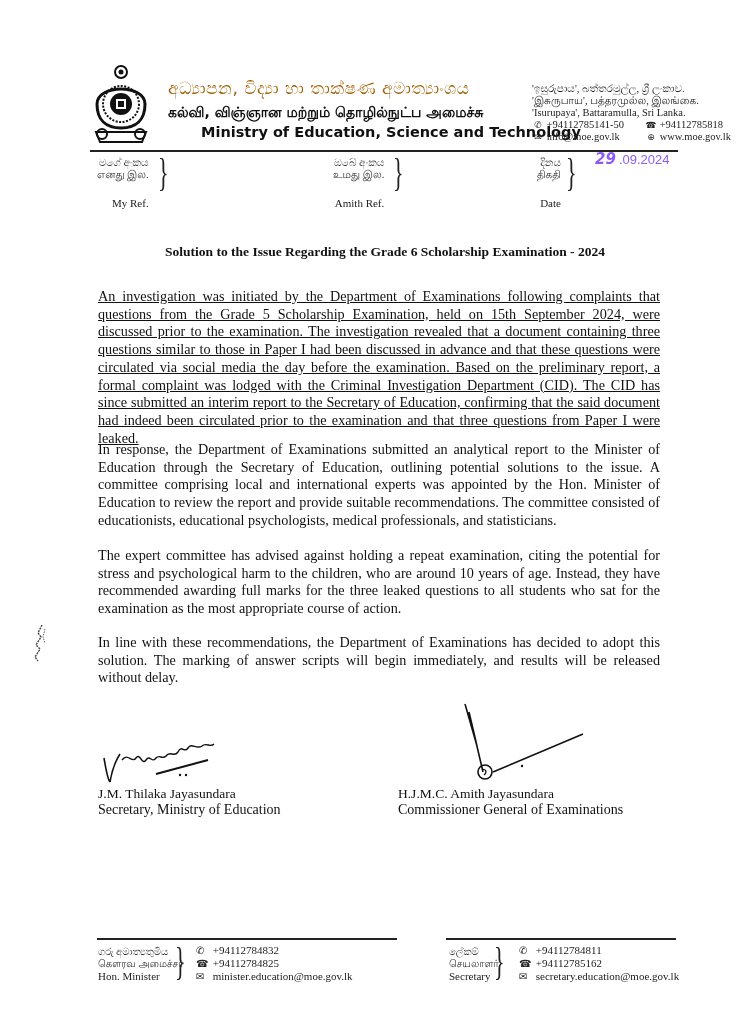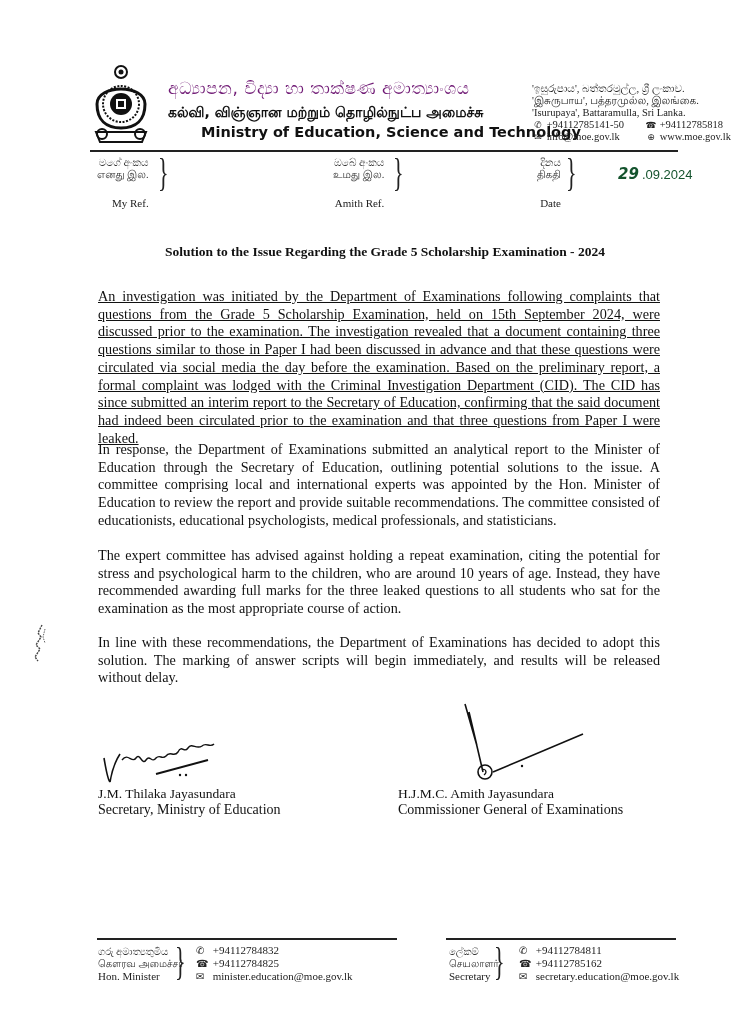--- a/index.html
+++ b/index.html
@@ -3,33 +3,33 @@
 <meta charset="utf-8">
 <style>
   html, body { margin: 0; padding: 0; }
   body {
     width: 754px; height: 1024px; background: #ffffff; position: relative;
     font-family: "Liberation Serif", serif; color: #111; overflow: hidden;
   }
   .abs { position: absolute; }
   
   .emblem { left: 92px; top: 62px; width: 58px; height: 82px; }
-  .title-si { left: 168px; top: 78px; font-family: "DejaVu Sans", sans-serif; font-size: 17px; letter-spacing: 0.5px; color:#701a75; white-space: nowrap; }
+  .title-si { left: 168px; top: 78px; font-family: "DejaVu Sans", sans-serif; font-size: 17px; letter-spacing: 0.5px; color:#a16207; white-space: nowrap; }
   .title-ta { left: 168px; top: 104px; font-family: "DejaVu Sans", sans-serif; font-size: 14px; font-weight: bold; color:#111; white-space: nowrap; }
   .title-en { left: 168px; top: 124px; font-family: "DejaVu Sans", sans-serif; font-size: 14.5px; font-weight: bold; color:#111; white-space: nowrap; margin-left: 33px; }
   .addr { left: 484px; top: 83px; font-size: 10.5px; line-height: 12px; color:#222;margin-left:48px; }
   .addr div { white-space: nowrap; }
   .contact-row { display: flex; gap: 18px; }
   .contact-row span.ic { display:inline-block; width: 12px; text-align:center; font-family:"DejaVu Sans", sans-serif; font-size: 9px; }
   .hdr-line { left: 90px; top: 150px; width: 588px; height: 2px; background: #222; }
   
   .ref { font-size: 10.5px; line-height: 12px; color:#333;text-align:right; }
   .ref .lbl-en { font-size: 11px; color:#222;margin-top:16px; }
   .brace { font-size: 40px; line-height: 40px; color:#222; font-family: "Liberation Serif", serif; transform: scaleX(0.55); transform-origin: left top; }
-  .date-val { left: 595px; top: 165px; font-size: 13px; font-family: "Liberation Sans", sans-serif; color:#14532d; white-space: nowrap; margin-left: 23px; }
+  .date-val { left: 595px; top: 150px; font-size: 13px; font-family: "Liberation Sans", sans-serif; color:#8b5cf6; white-space: nowrap; }
   .date-val .hand { font-family: "DejaVu Sans", sans-serif; font-weight: bold; font-style: italic; font-size: 15px; margin-right: 3px; }
   
   .doc-title { left: 90px; top: 244px; width: 590px; text-align: center; font-weight: bold; font-size: 13.5px; white-space: nowrap; }
   .para { left: 98px; width: 562px; font-size: 14.2px; line-height: 17.7px; text-align: justify; color:#111; }
   .p1 { top: 288px; text-decoration: underline; }
   .p2 { top: 441px; }
   .p3 { top: 547px; }
   .p4 { top: 634px; }
   .sig-name { font-weight: normal; font-size: 13.5px; white-space: nowrap; }
   .sig-role { font-size: 14px; white-space: nowrap; }
@@ -92,21 +92,21 @@
 <div class="abs brace" style="left:393px; top:153px;">}</div>
 
 <div class="abs ref" style="left:537px; top:157px;">
   <div>දිනය</div>
   <div>திகதி</div>
   <div class="lbl-en">Date</div>
 </div>
 <div class="abs brace" style="left:566px; top:153px;">}</div>
 <div class="abs date-val"><span class="hand">29</span><span>.09.2024</span></div>
 
-<div class="abs doc-title">Solution to the Issue Regarding the Grade 5 Scholarship Examination - 2024</div>
+<div class="abs doc-title">Solution to the Issue Regarding the Grade 6 Scholarship Examination - 2024</div>
 
 <div class="abs para p1">An investigation was initiated by the Department of Examinations following complaints that questions from the Grade 5 Scholarship Examination, held on 15th September 2024, were discussed prior to the examination. The investigation revealed that a document containing three questions similar to those in Paper I had been discussed in advance and that these questions were circulated via social media the day before the examination. Based on the preliminary report, a formal complaint was lodged with the Criminal Investigation Department (CID). The CID has since submitted an interim report to the Secretary of Education, confirming that the said document had indeed been circulated prior to the examination and that three questions from Paper I were leaked.</div>
 <div class="abs para p2">In response, the Department of Examinations submitted an analytical report to the Minister of Education through the Secretary of Education, outlining potential solutions to the issue. A committee comprising local and international experts was appointed by the Hon. Minister of Education to review the report and provide suitable recommendations. The committee consisted of educationists, educational psychologists, medical professionals, and statisticians.</div>
 <div class="abs para p3">The expert committee has advised against holding a repeat examination, citing the potential for stress and psychological harm to the children, who are around 10 years of age. Instead, they have recommended awarding full marks for the three leaked questions to all students who sat for the examination as the most appropriate course of action.</div>
 <div class="abs para p4">In line with these recommendations, the Department of Examinations has decided to adopt this solution. The marking of answer scripts will begin immediately, and results will be released without delay.</div>
 
 <svg class="abs margin-mark" viewBox="0 0 20 40">
   <path d="M12 2 L8 10 L11 14 L6 22 L10 26 L5 34 L8 38" fill="none" stroke="#444" stroke-width="1.4" stroke-dasharray="2 1"></path>
   <path d="M15 6 L13 14 L15 20" fill="none" stroke="#666" stroke-width="1" stroke-dasharray="1.5 1"></path>
 </svg>

